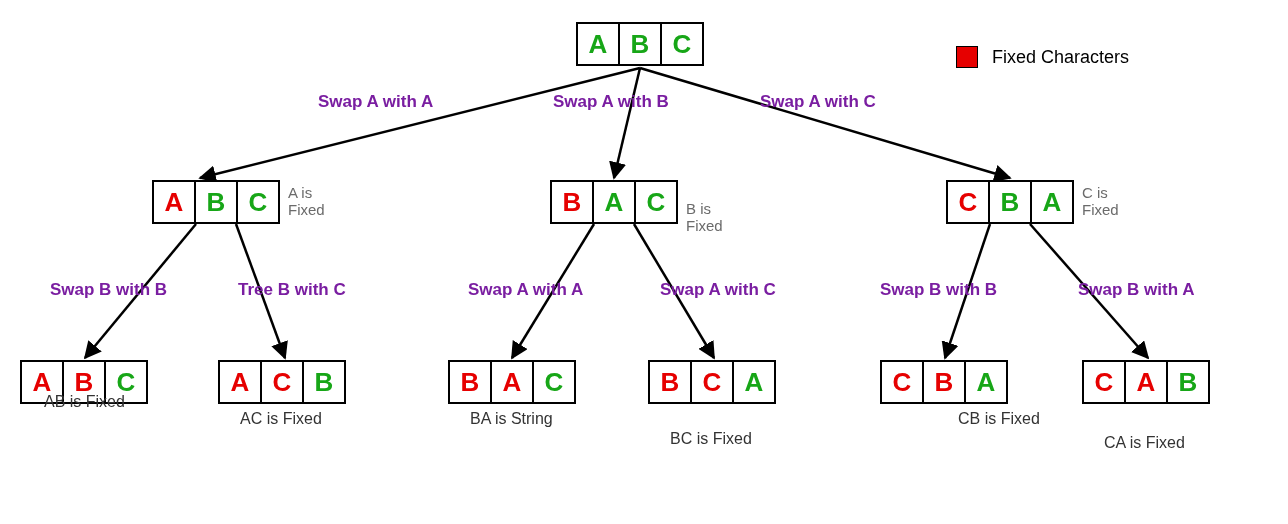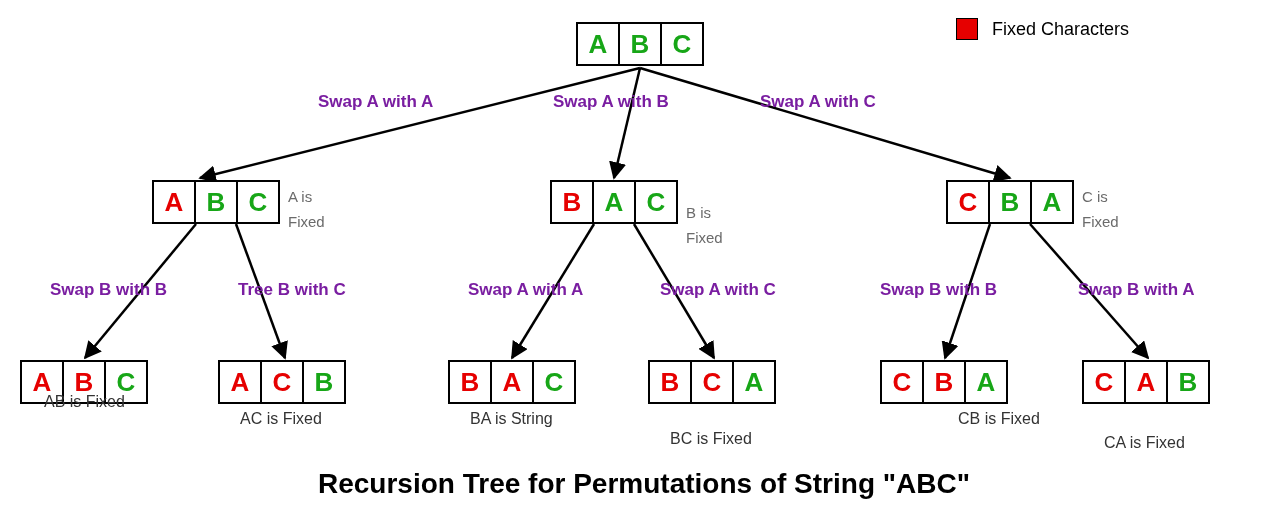--- a/index.html
+++ b/index.html
@@ -40,34 +40,35 @@
     position: absolute;
     color: #7a1ea1;
     font-size: 17px;
     font-weight: bold;
     white-space: nowrap;
   }
   .note {
     position: absolute;
     color: #6b6b6b;
     font-size: 15px;
-    line-height: 25px;
+    line-height: 17px;
     white-space: pre;
   }
   .result-label {
     position: absolute;
     color: #333;
     font-size: 16px;
     white-space: nowrap;
   }
   .legend {
     position: absolute;
     display: flex;
     align-items: center;
     gap: 14px;
+    margin-top: 28px;
   }
   .legend-swatch {
     width: 22px; height: 22px; background: #e60000; border: 1px solid #000;
   }
   .legend-text { font-size: 18px; color: #000; }
   .title {
     position: absolute;
     font-size: 28px;
     font-weight: bold;
     color: #000;
@@ -182,15 +183,14 @@
   </div>
   <div class="result-label" style="left:926px; top:410px;margin-left:32px;">CB is Fixed</div>
 
   <div class="node" style="left:1082px; top:360px;">
     <div class="cell ch-fixed">C</div>
     <div class="cell ch-fixed">A</div>
     <div class="cell ch-free">B</div>
   </div>
   <div class="result-label" style="left:1104px; top:434px;">CA is Fixed</div>
 
-  <div class="title" style="left:0; top:468px;">Recursion Tree for Permutations of String "ABC"</div>
 
 </div>
 
 </body></html>

